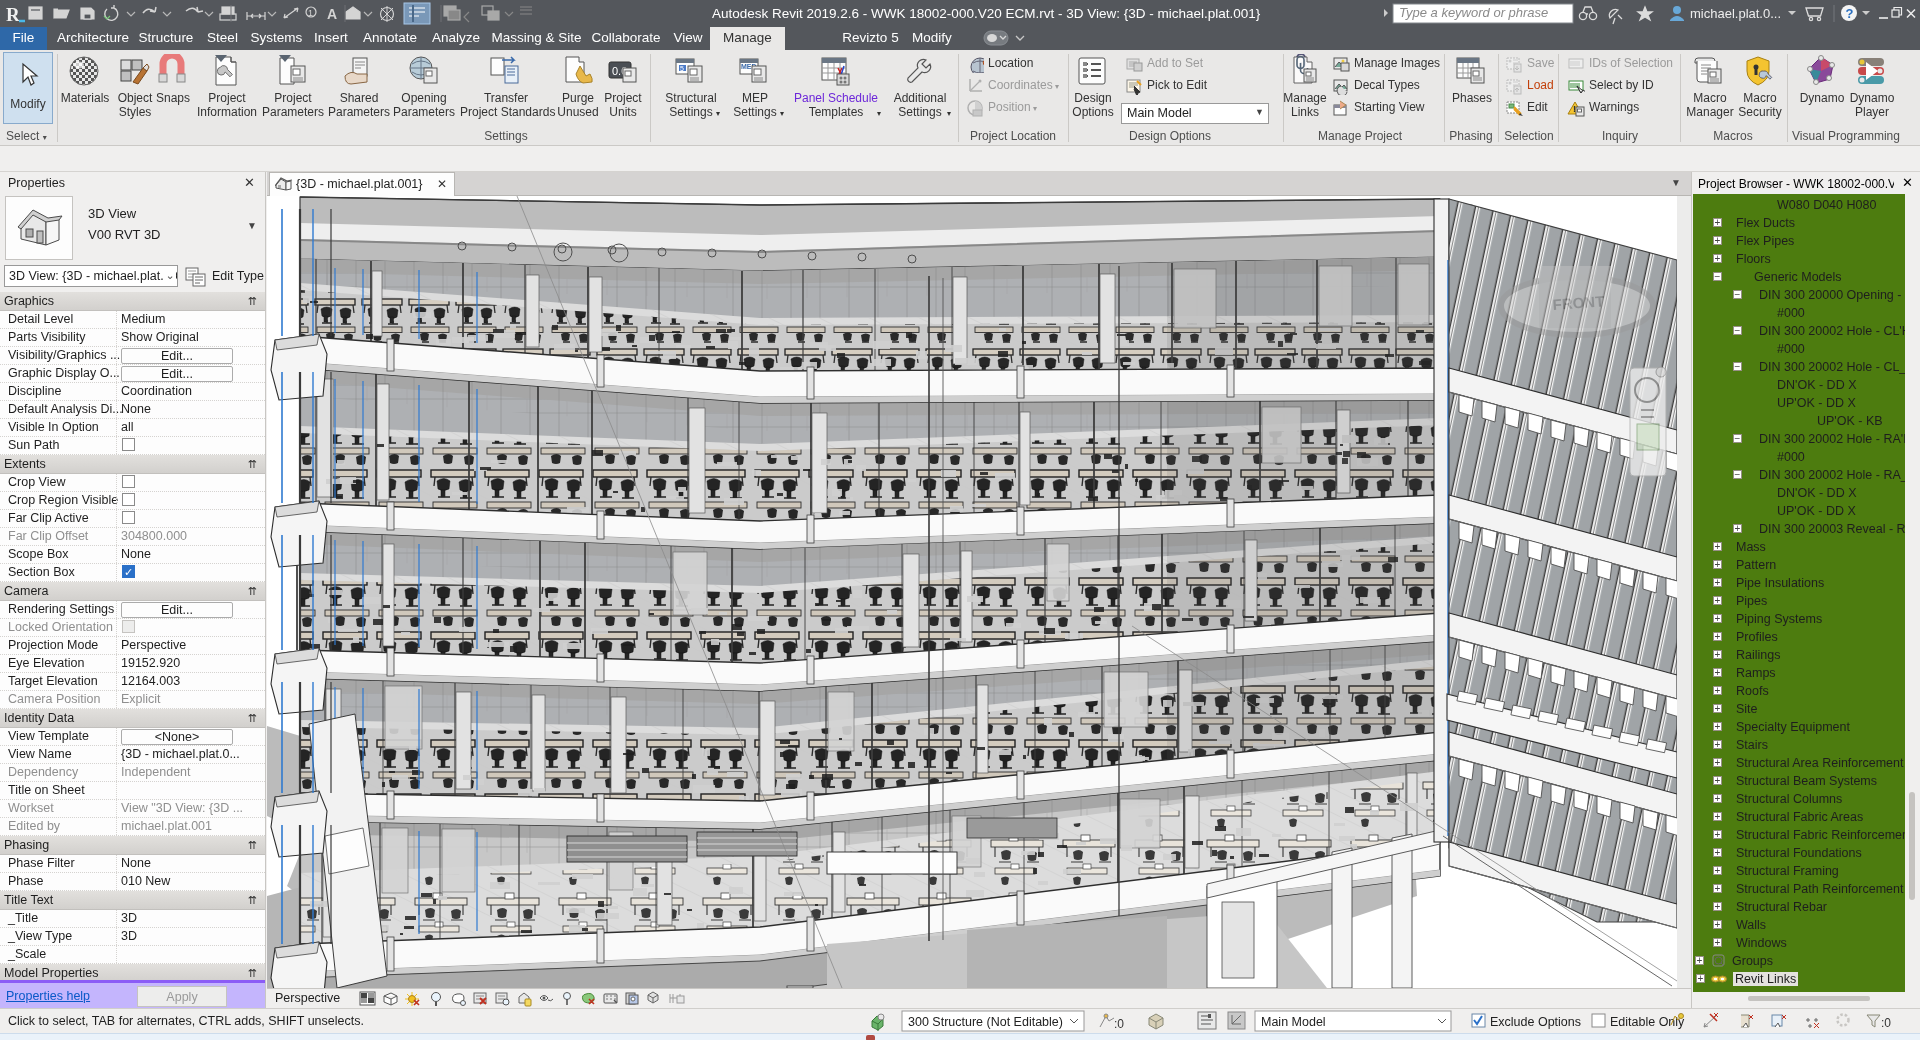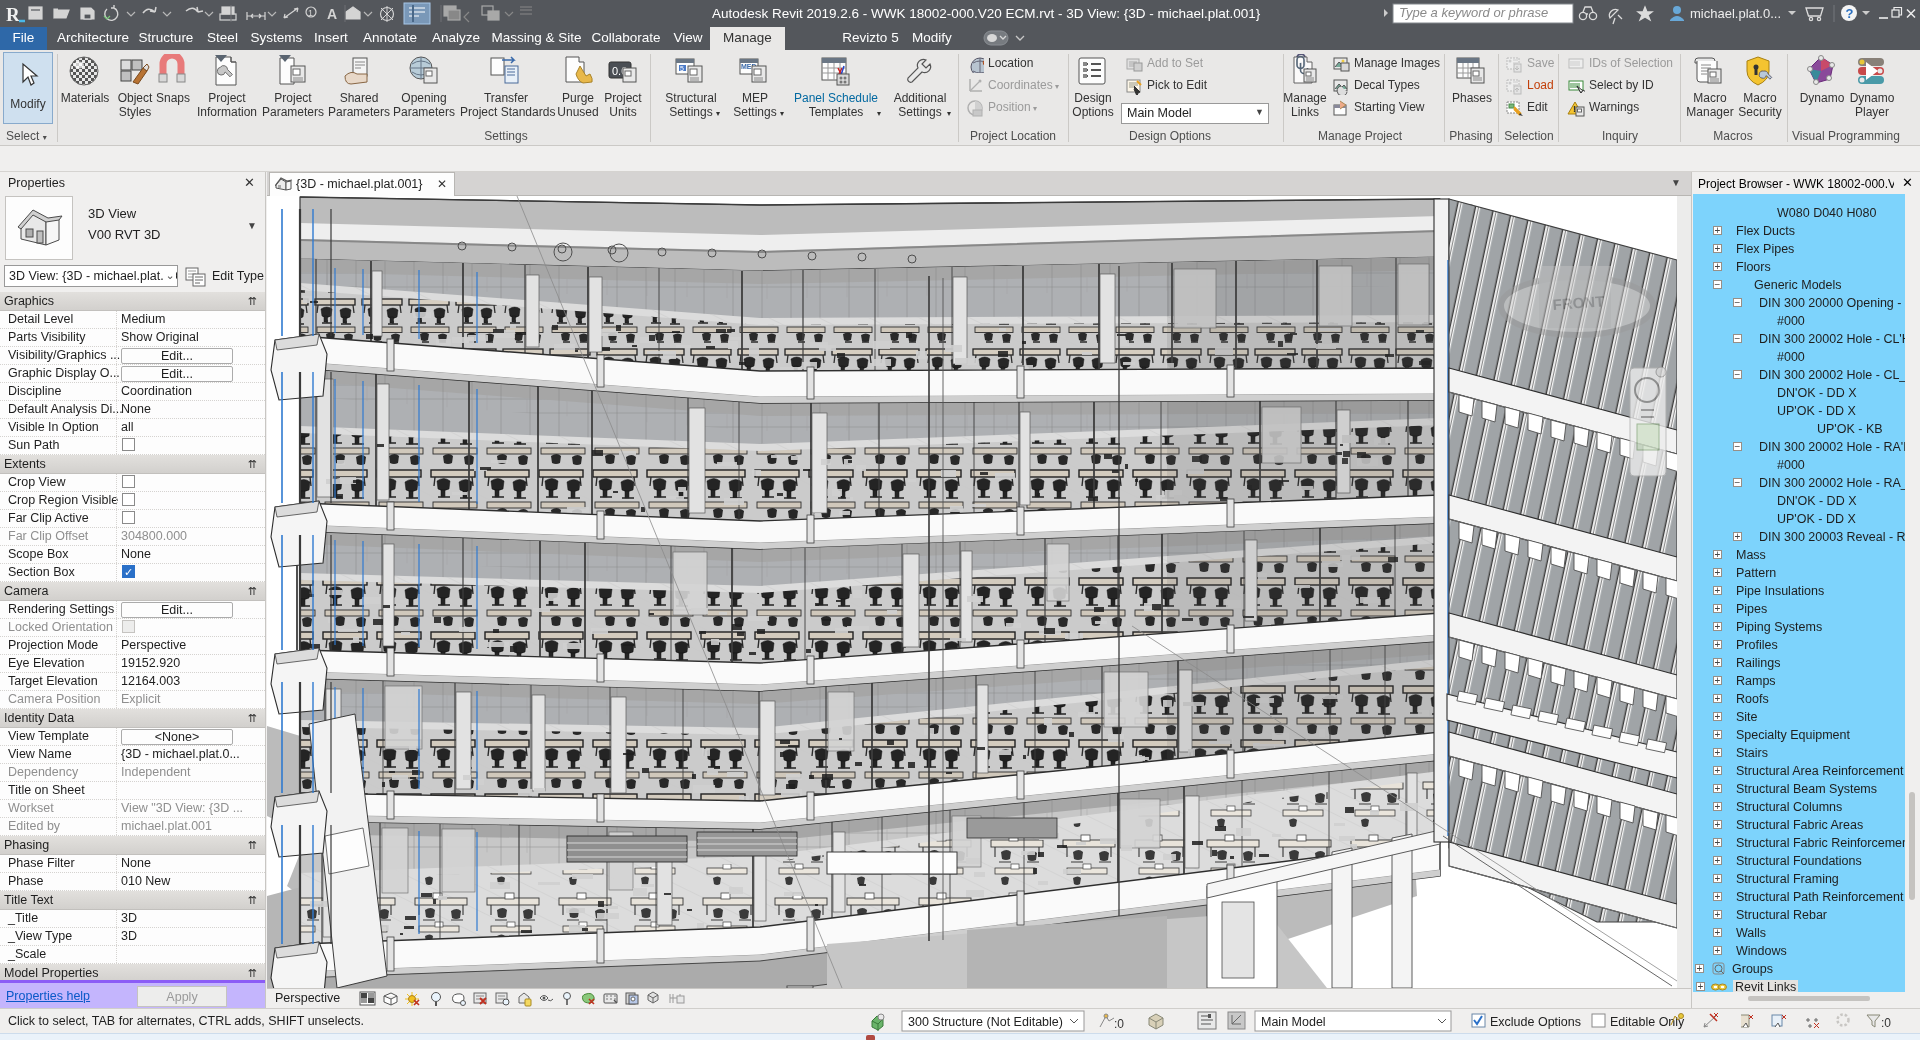--- a/index.html
+++ b/index.html
@@ -252,21 +252,21 @@
       <rect x="4" y="4" width="24" height="5" fill="#6a7684"></rect>
       <path d="M10 9 l0 17 m6 -17 l0 17 m6 -17 l0 17 M4 14 l24 0 M4 19 l24 0" stroke="#999"></path>
       <path d="M20 14 l4 8 m0 -8 l-4 8" stroke="#cc2222" stroke-width="1.5"></path>
       <path d="M26 12 l-3 9" stroke="#2244cc" stroke-width="1.5"></path>
       <rect x="19" y="20" width="12" height="11" fill="#d8d8d8" stroke="#555"></rect>
       <circle cx="23" cy="24" r="1.5" fill="#777"></circle>
       <circle cx="27" cy="24" r="1.5" fill="#777"></circle>
       <circle cx="23" cy="28" r="1.5" fill="#777"></circle>
       <circle cx="27" cy="28" r="1.5" fill="#777"></circle>
     </svg>
-    <div style="position:absolute;left:787.0px;top:41px;width:98px;text-align:center;font-size:12px;color:#0369a1;white-space:nowrap;">Panel Schedule</div>
+    <div style="position:absolute;left:787.0px;top:41px;width:98px;text-align:center;font-size:12px;color:#6d28d9;white-space:nowrap;">Panel Schedule</div>
     <div style="position:absolute;left:787.0px;top:55px;width:98px;text-align:center;font-size:12px;color:#333;white-space:nowrap;">Templates</div>
     <div style="position:absolute;left:877.0px;top:59px;font-size:8px;color:#333;">▾</div>
     <svg width="36" height="36" style="position:absolute;left:902px;top:4px;">
       <path d="M24 6 a6 6 0 0 0 -8 8 l-10 10 a3 3 0 0 0 4 4 l10 -10 a6 6 0 0 0 8 -8 l-4 4 -4 -4 z" fill="#e8e8e8" stroke="#555" stroke-width="1.2"></path>
     </svg>
     <div style="position:absolute;left:885.0px;top:41px;width:70px;text-align:center;font-size:12px;color:#333;white-space:nowrap;">Additional</div>
     <div style="position:absolute;left:885.0px;top:55px;width:70px;text-align:center;font-size:12px;color:#333;white-space:nowrap;">Settings</div>
     <div style="position:absolute;left:947.0px;top:59px;font-size:8px;color:#333;">▾</div>
     <div class="rsep" style="left:958px;"></div>
     <svg width="18" height="18" style="position:absolute;left:966px;top:5px;">
@@ -1514,21 +1514,21 @@
           <rect x="8" y="3" width="7" height="7" fill="#e8e8e8" stroke="#999"></rect>
         </g>
       </svg>
 </div>
 </div>
 <div class="abs" id="pbrowser">
     <div style="position:relative;height:22px;">
       <span style="position:absolute;left:6px;top:5px;white-space:nowrap;width:196px;overflow:hidden;display:inline-block;font-size:12px;">Project Browser - WWK 18002-000.V2...</span>
       <span style="position:absolute;right:7px;top:3px;font-size:13px;">✕</span>
     </div>
-    <div style="position:absolute;left:1px;top:22px;right:15px;bottom:16px;background:#7dd3fc;overflow:hidden;font-size:12.5px;padding-top:10px;">
+    <div style="position:absolute;left:1px;top:22px;right:15px;bottom:16px;background:#4d7c0f;overflow:hidden;font-size:12.5px;padding-top:2px;">
       <div class="treeitem">
         <span style="position:absolute;left:84px;top:2px;">W080 D040 H080</span>
       </div>
       <div class="treeitem">
         <span class="ticon" style="left:20px;top:4px;">+</span>
         <span style="position:absolute;left:43px;top:2px;">Flex Ducts</span>
       </div>
       <div class="treeitem">
         <span class="ticon" style="left:20px;top:4px;">+</span>
         <span style="position:absolute;left:43px;top:2px;">Flex Pipes</span>

